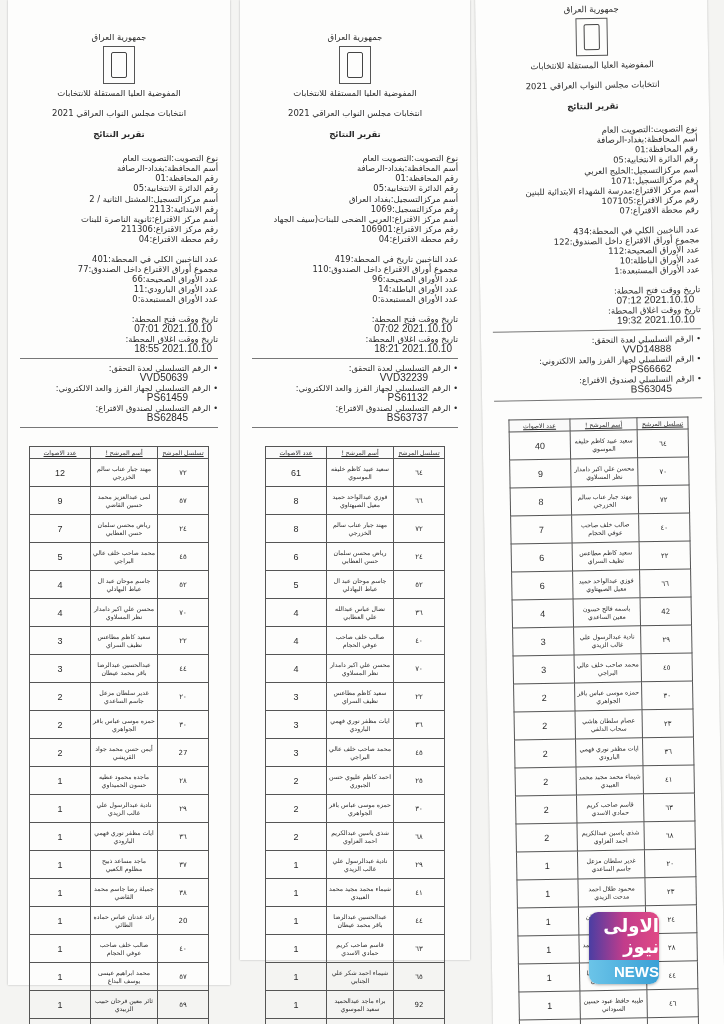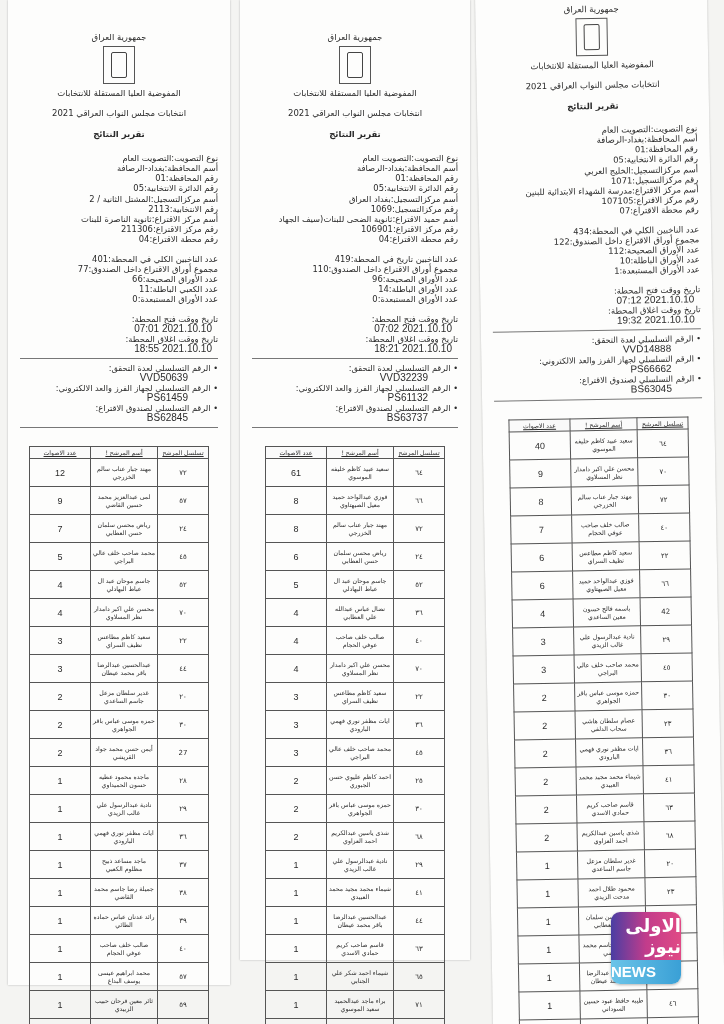--- a/index.html
+++ b/index.html
@@ -21,50 +21,50 @@
   .ts .val{font-family:"Liberation Sans",sans-serif;font-size:10px;padding-right:6px;}
   .hr{border-top:1px solid #777;margin:4px 12px;}
   .serial{font-size:8.2px;line-height:10px;padding-right:12px;}
   .serial .sv{font-family:"Liberation Sans",sans-serif;font-size:10px;padding-right:30px;}
   table{border-collapse:collapse;margin:18px auto 0 auto;font-size:6.2px;}
   th{border:1px solid #555;font-weight:normal;text-decoration:underline;padding:2px 3px;background:#fafafa;}
   td{border:1px solid #555;text-align:center;padding:0 2px;height:27px;}
   td.name{width:62px;line-height:8px;}
   td.ser{width:46px;font-size:7px;}
   td.votes{width:56px;font-family:"Liberation Sans",sans-serif;font-size:9px;}
-  .badge{position:absolute;left:611px;top:912px;width:70px;height:72px;border-radius:9px;overflow:hidden;box-shadow:0 1px 3px rgba(0,0,0,.3);}
+  .badge{position:absolute;left:589px;top:912px;width:70px;height:72px;border-radius:9px;overflow:hidden;box-shadow:0 1px 3px rgba(0,0,0,.3);}
   .badge .top{height:48px;background:linear-gradient(90deg,#4a3ea3,#c23c8b,#e04a85);color:#fff;font-weight:bold;font-size:18px;display:flex;align-items:center;justify-content:center;direction:rtl;}
-  .badge .bot{height:24px;background:linear-gradient(90deg,#6bc4e8,#3aa0d6);color:#fff;font-family:"Liberation Sans",sans-serif;font-weight:bold;font-size:15px;text-align:left;line-height:24px;}
+  .badge .bot{height:24px;background:linear-gradient(90deg,#6bc4e8,#3aa0d6);color:#fff;font-family:"Liberation Sans",sans-serif;font-weight:bold;font-size:15px;text-align:right;line-height:24px;}
 </style>
 </head>
 <body>
 
 <div class="receipt r1">
     <div class="hdr" style="margin-top:32px">
       <div>جمهورية العراق</div>
       <div class="logo"></div>
       <div class="comm">المفوضية العليا المستقلة للانتخابات</div>
       <div class="elec">انتخابات مجلس النواب العراقي 2021</div>
       <div class="title">تقرير النتائج</div>
     </div>
     <div class="info">
       <div>نوع التصويت:التصويت العام</div>
       <div>أسم المحافظة:بغداد-الرصافة</div>
       <div>رقم المحافظة:01</div>
       <div>رقم الدائرة الانتخابية:05</div>
       <div>أسم مركزالتسجيل:المشتل الثانية / 2</div>
-      <div>رقم الانتخابية:2113</div>
+      <div>رقم الابتدائية:2113</div>
       <div>أسم مركز الاقتراع:ثانوية الناصرة للبنات</div>
       <div>رقم مركز الاقتراع:211306</div>
       <div>رقم محطة الاقتراع:04</div>
       <div class="gap"></div>
       <div>عدد الناخبين الكلي في المحطة:401</div>
       <div>مجموع أوراق الاقتراع داخل الصندوق:77</div>
       <div>عدد الأوراق الصحيحة:66</div>
-      <div>عدد الكعبي الباطلة:11</div>
+      <div>عدد الأوراق البارودي:11</div>
       <div>عدد الأوراق المستبعدة:0</div>
     </div>
     <div class="gap"></div>
     <div class="ts">
       <div>تاريخ ووقت فتح المحطة:</div>
       <div class="val">2021.10.10 07:01</div>
       <div>تاريخ ووقت اغلاق المحطة:</div>
       <div class="val">2021.10.10 18:55</div>
     </div>
     <div class="hr"></div>
@@ -158,21 +158,21 @@
           <td class="ser">٣٧</td>
           <td class="name">ماجد مساعد ذبيح مظلوم الكعبي</td>
           <td class="votes">1</td>
         </tr>
         <tr>
           <td class="ser">٣٨</td>
           <td class="name">جميلة رضا جاسم محمد القاضي</td>
           <td class="votes">1</td>
         </tr>
         <tr>
-          <td class="ser">٣٩</td>
+          <td class="ser">20</td>
           <td class="name">رائد عدنان عباس حماده الطائي</td>
           <td class="votes">1</td>
         </tr>
         <tr>
           <td class="ser">٤٠</td>
           <td class="name">صالب خلف صاحب عوفي الحجام</td>
           <td class="votes">1</td>
         </tr>
         <tr>
           <td class="ser">٥٧</td>
@@ -200,21 +200,21 @@
       <div class="elec">انتخابات مجلس النواب العراقي 2021</div>
       <div class="title">تقرير النتائج</div>
     </div>
     <div class="info">
       <div>نوع التصويت:التصويت العام</div>
       <div>أسم المحافظة:بغداد-الرصافة</div>
       <div>رقم المحافظة:01</div>
       <div>رقم الدائرة الانتخابية:05</div>
       <div>أسم مركزالتسجيل:بغداد العراق</div>
       <div>رقم مركزالتسجيل:1069</div>
-      <div>أسم حميد الاقتراع:ثانوية الضحى للبنات(سيف الجهاد</div>
+      <div>أسم مركز الاقتراع:العربي الضحى للبنات(سيف الجهاد</div>
       <div>رقم مركز الاقتراع:106901</div>
       <div>رقم محطة الاقتراع:04</div>
       <div class="gap"></div>
       <div>عدد الناخبين تاريخ في المحطة:419</div>
       <div>مجموع أوراق الاقتراع داخل الصندوق:110</div>
       <div>عدد الأوراق الصحيحة:96</div>
       <div>عدد الأوراق الباطلة:14</div>
       <div>عدد الأوراق المستبعدة:0</div>
     </div>
     <div class="gap"></div>
@@ -330,21 +330,21 @@
           <td class="ser">٦٣</td>
           <td class="name">قاسم صاحب كريم حمادي الاسدي</td>
           <td class="votes">1</td>
         </tr>
         <tr>
           <td class="ser">٦٥</td>
           <td class="name">شيماء احمد شكر علي الجنابي</td>
           <td class="votes">1</td>
         </tr>
         <tr>
-          <td class="ser">٧١</td>
+          <td class="ser">92</td>
           <td class="name">براء ماجد عبدالحميد سعيد الموسوي</td>
           <td class="votes">1</td>
         </tr>
         <tr>
           <td class="ser">١٣٤</td>
           <td class="name">نجيب اصليوه جودو هرمز قس حنا</td>
           <td class="votes">1</td>
         </tr>
       </tbody>
     </table>

